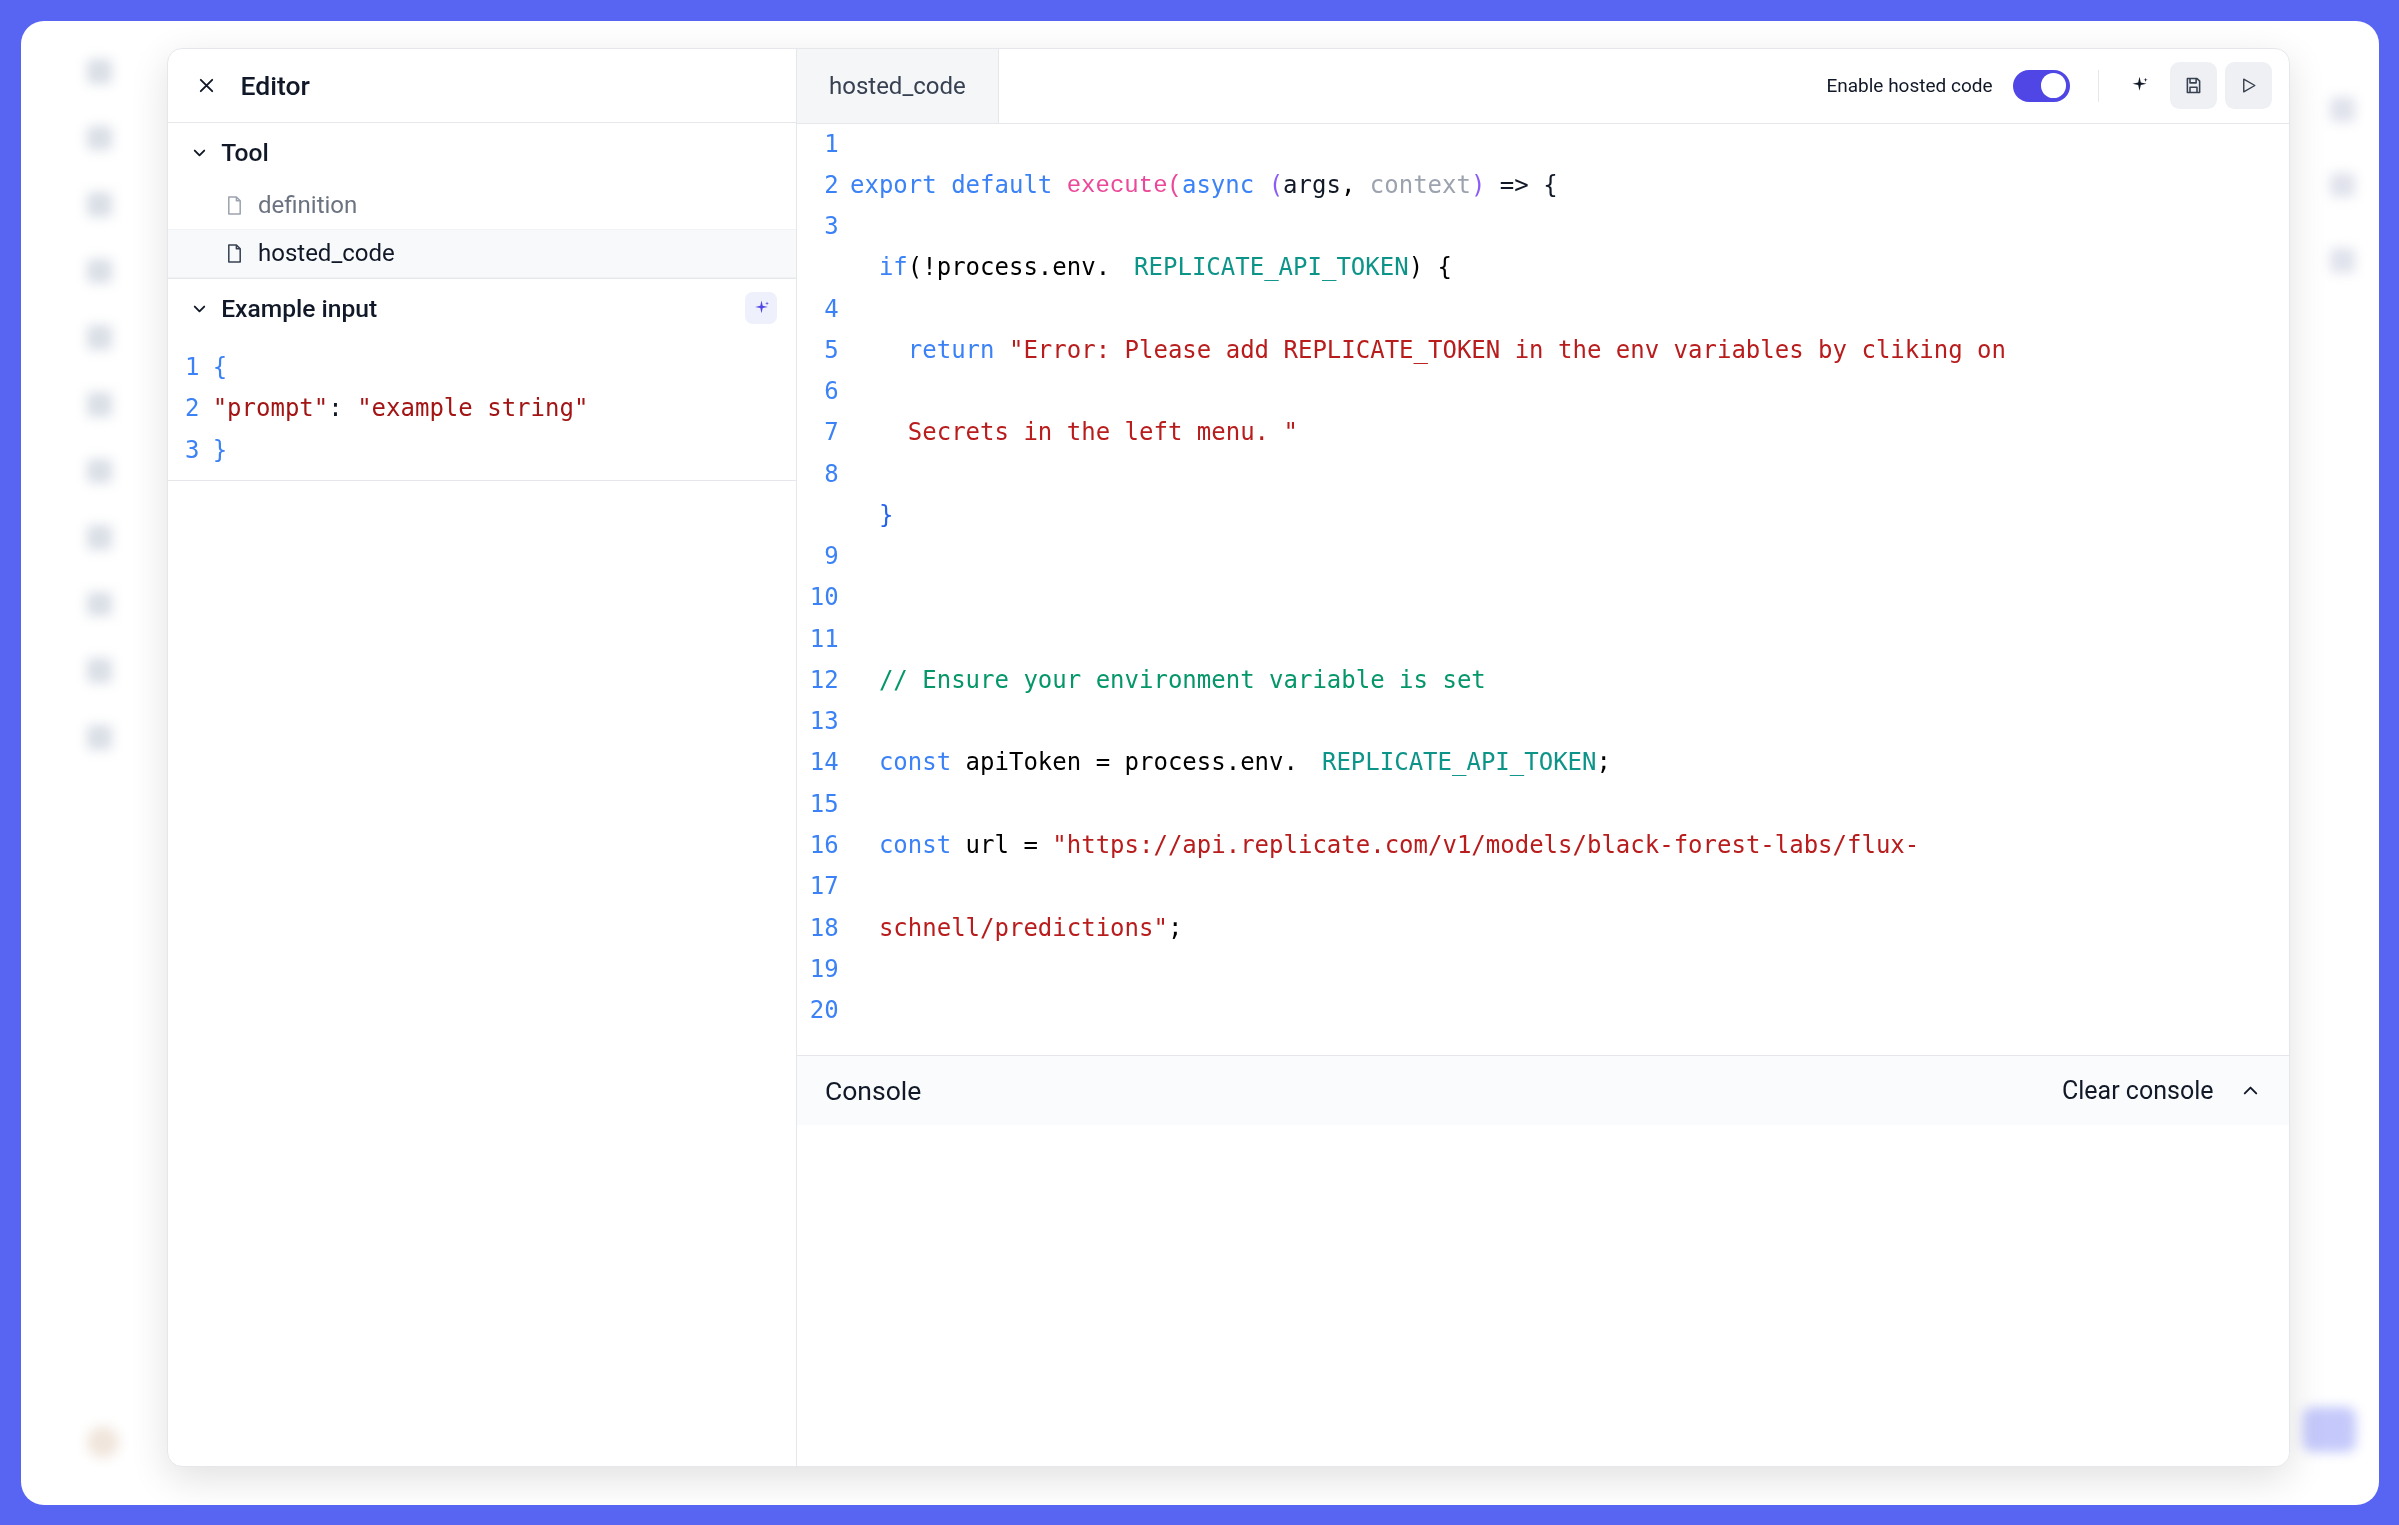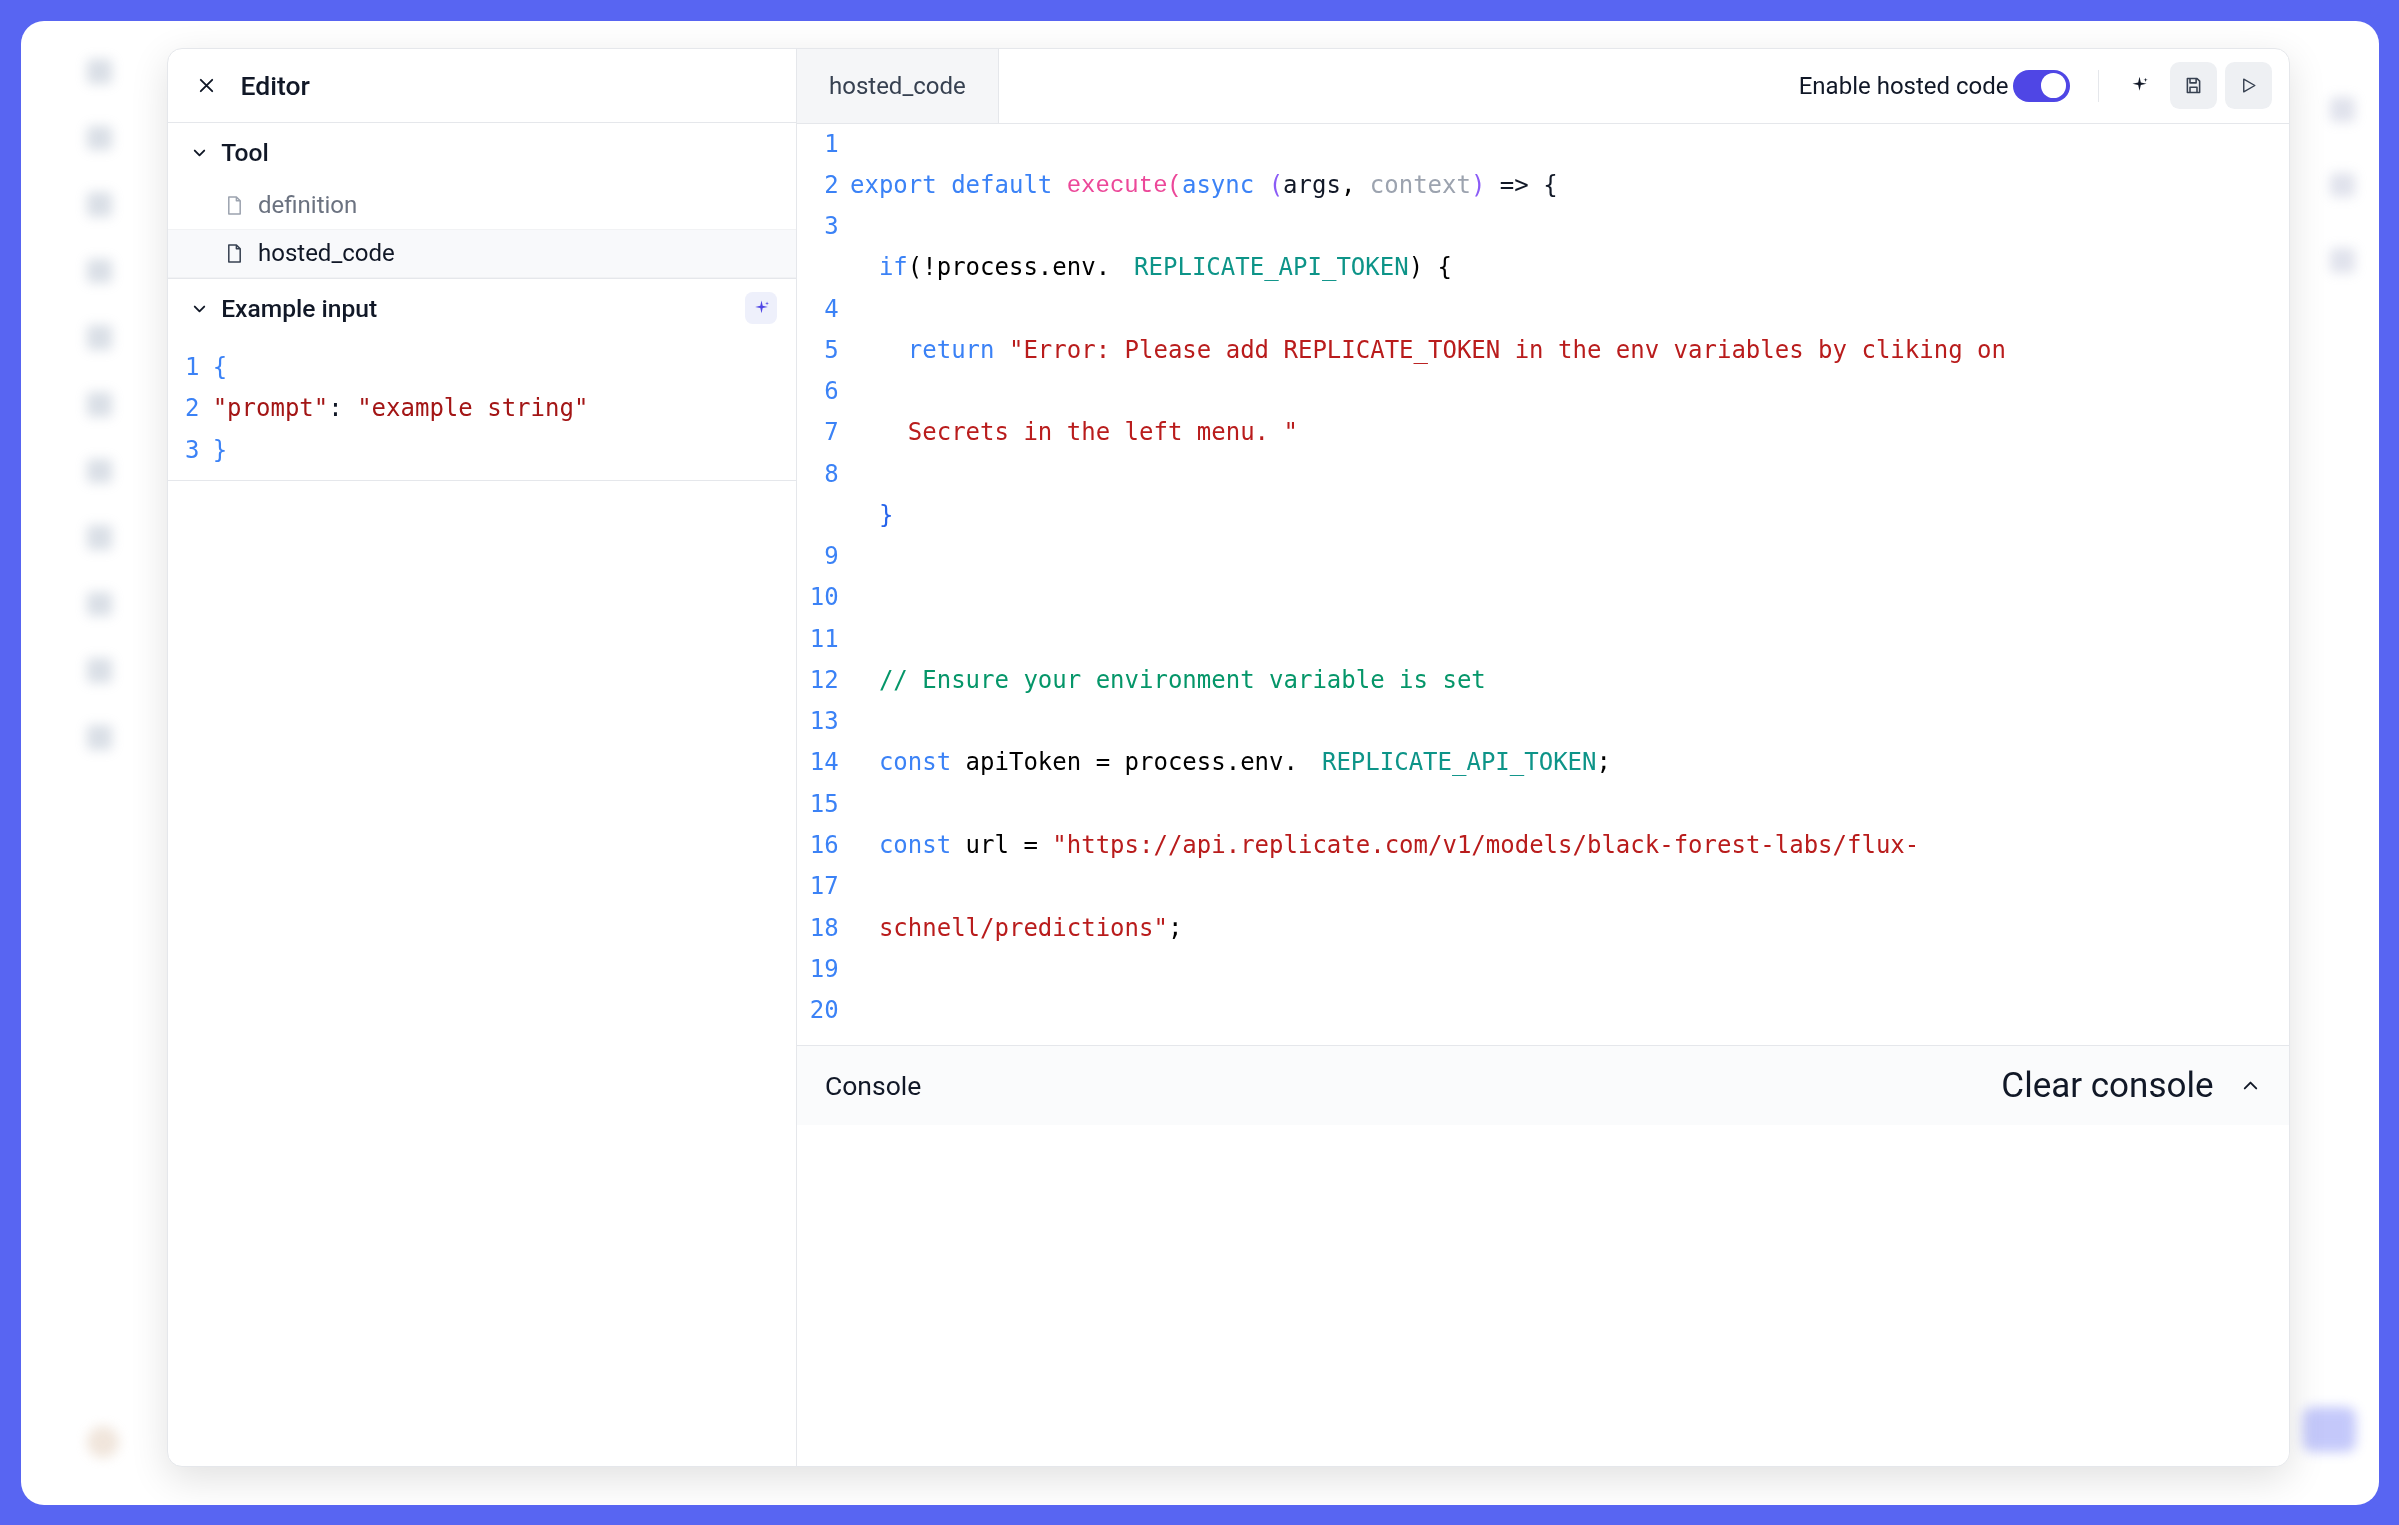--- a/index.html
+++ b/index.html
@@ -246,22 +246,22 @@
   color: #374151;
   background: #f5f6f8;
   border-right: 0.9px solid #e5e7eb;
 }
 
 .tab-spacer { flex: 1; }
 
 .hosted-toggle-wrap {
   display: flex;
   align-items: center;
-  gap: 4px;
-  font-size: 24px;
+  gap: 20px;
+  font-size: 19px;
   color: #111827;
   margin-right: 11.4px;
 }
 
 .toggle {
   width: 57px;
   height: 32px;
   background: #4f46e5;
   border-radius: 945px;
   position: relative;
@@ -340,21 +340,21 @@
 }
 
 .console-label {
   font-size: 26.5px;
   color: #111827;
 }
 
 .console-spacer { flex: 1; }
 
 .clear-console {
-  font-size: 35px;
+  font-size: 25px;
   color: #111827;
   margin-right: 26.5px;
   cursor: pointer;
 }
 
 .console-chev {
   width: 21px;
   height: 21px;
   cursor: pointer;
 }

